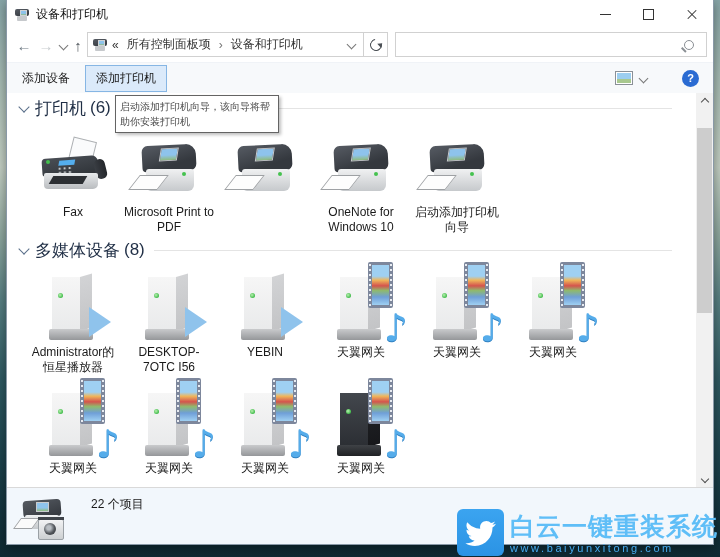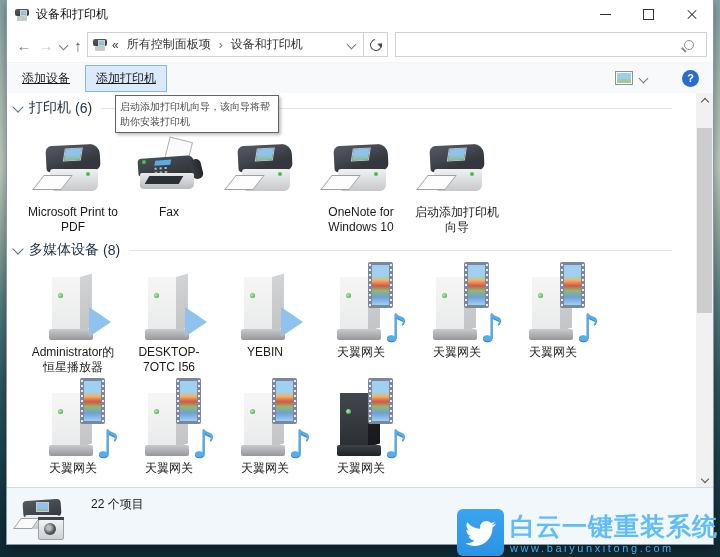--- a/index.html
+++ b/index.html
@@ -38,30 +38,30 @@
   .addr-chev{margin-left:auto;margin-right:8px;}
   .refreshbox{position:absolute;left:356px;top:3px;width:25px;height:25px;border:1px solid #d1d1d1;box-sizing:border-box;display:flex;align-items:center;justify-content:center;background:#fff;}
   .refresh-glyph{width:10px;height:10px;border:1.5px solid #4a4f54;border-radius:50%;border-top-color:transparent;position:relative;transform:rotate(35deg);}
   .refresh-glyph::after{content:"";position:absolute;right:-2px;top:-3px;border:3px solid transparent;border-bottom:4px solid #4a4f54;transform:rotate(12deg);}
   .searchbox{position:absolute;left:388px;top:3px;width:312px;height:25px;border:1px solid #d1d1d1;box-sizing:border-box;display:flex;align-items:center;background:#fff;}
   .searchbox input{flex:1;border:none;outline:none;height:100%;font-size:12px;padding:0 6px;font-family:inherit;background:transparent;}
   .magnifier{width:8px;height:8px;border:1.5px solid #8a8f94;border-radius:50%;position:relative;margin-right:12px;flex:none;}
   .magnifier::after{content:"";position:absolute;width:6px;height:1.5px;background:#8a8f94;transform:rotate(45deg);left:-4px;bottom:-2px;}
   
   .toolbar{position:relative;height:30px;background:#f7f9fb;border-top:1px solid #f0f3f7;border-bottom:1px solid #dde6ef;display:flex;align-items:center;box-sizing:content-box;}
-  .tb-btn{font-size:12px;color:#1a1a1a;padding:4px 10px;border:1px solid transparent;margin-left:4px;text-decoration:underline;}
+  .tb-btn{font-size:12px;color:#1a1a1a;padding:4px 10px;border:1px solid transparent;margin-left:4px;}
   .tb-btn.hl{background:#dbeafa;border:1px solid #86b6e4;}
   .tb-right{margin-left:auto;display:flex;align-items:center;gap:7px;margin-right:14px;}
   .viewicon{width:16px;height:12px;border:1px solid #8a9097;background:linear-gradient(180deg,#9ccef0 55%,#a8c88f 55%);box-shadow:inset 0 0 0 1px #fff;}
   .helpbtn{width:17px;height:17px;border-radius:50%;background:#2a6bd2;color:#fff;font-size:11px;font-weight:bold;display:flex;align-items:center;justify-content:center;margin-left:28px;}
   
   .tooltip{position:absolute;left:108px;top:95px;width:164px;background:#fff;border:1px solid #646464;box-shadow:2px 2px 3px rgba(0,0,0,.25);font-size:10px;line-height:15px;color:#4b4b4b;padding:3px 4px;z-index:30;box-sizing:border-box;}
   
   .content{position:absolute;top:93px;left:0;width:691px;height:394px;background:#fff;overflow:hidden;padding-top:6px;box-sizing:border-box;}
-  .sec-header{height:18px;display:flex;align-items:center;padding-left:7px;margin-bottom:14px;font-size:14px;color:#1f2e45;}
+  .sec-header{height:18px;display:flex;align-items:center;padding-left:13px;margin-bottom:14px;font-size:17px;color:#1f2e45;}
   .sec-header .schev{width:7px;height:7px;border-right:1px solid #5a6f8a;border-bottom:1px solid #5a6f8a;transform:rotate(45deg);margin-right:7px;margin-top:-3px;}
   .sec-header .divider{flex:1;height:1px;background:#e4e4e4;margin-left:9px;margin-right:26px;}
   .sec-header .cnt{margin-left:4px;}
   .sec2{margin-top:6px;margin-bottom:8px;}
   .grid-row{display:flex;padding-left:18px;}
   .grid-row.mm + .grid-row.mm{margin-top:8px;}
   .item{width:96px;flex:0 0 96px;text-align:center;}
   .icon-box{height:66px;margin-bottom:8px;display:flex;align-items:flex-end;justify-content:center;position:relative;}
   .mm .icon-box{height:74px;margin-bottom:4px;}
   .label{font-size:12px;line-height:15px;color:#1a1a1a;overflow-wrap:break-word;padding:0 2px;}
@@ -190,45 +190,45 @@
     <div class="sec-header">
       <span class="schev"></span>
       <span>打印机</span>
       <span class="cnt">(6)</span>
       <span class="divider"></span>
     </div>
     <div>
         <div class="grid-row">
           <div class="item">
             <div class="icon-box">
-              <div class="ic-printer">
-                <div class="pr-lid">
-                  <div class="pr-photo"></div>
-                </div>
-                <div class="pr-body"></div>
-                <div class="pr-led"></div>
-                <div class="pr-tray"></div>
-              </div>
-            </div>
-            <div class="label">Microsoft Print to PDF</div>
-          </div>
-          <div class="item">
-            <div class="icon-box">
               <div class="ic-fax">
                 <div class="fx-sheet"></div>
                 <div class="fx-top">
                   <div class="fx-strip"></div>
                   <div class="fx-pad"></div>
                 </div>
                 <div class="fx-handset"></div>
                 <div class="fx-base"></div>
                 <div class="fx-led"></div>
               </div>
             </div>
             <div class="label">Fax</div>
+          </div>
+          <div class="item">
+            <div class="icon-box">
+              <div class="ic-printer">
+                <div class="pr-lid">
+                  <div class="pr-photo"></div>
+                </div>
+                <div class="pr-body"></div>
+                <div class="pr-led"></div>
+                <div class="pr-tray"></div>
+              </div>
+            </div>
+            <div class="label">Microsoft Print to PDF</div>
           </div>
           <div class="item">
             <div class="icon-box">
               <div class="ic-printer">
                 <div class="pr-lid">
                   <div class="pr-photo"></div>
                 </div>
                 <div class="pr-body"></div>
                 <div class="pr-led"></div>
                 <div class="pr-tray"></div>

